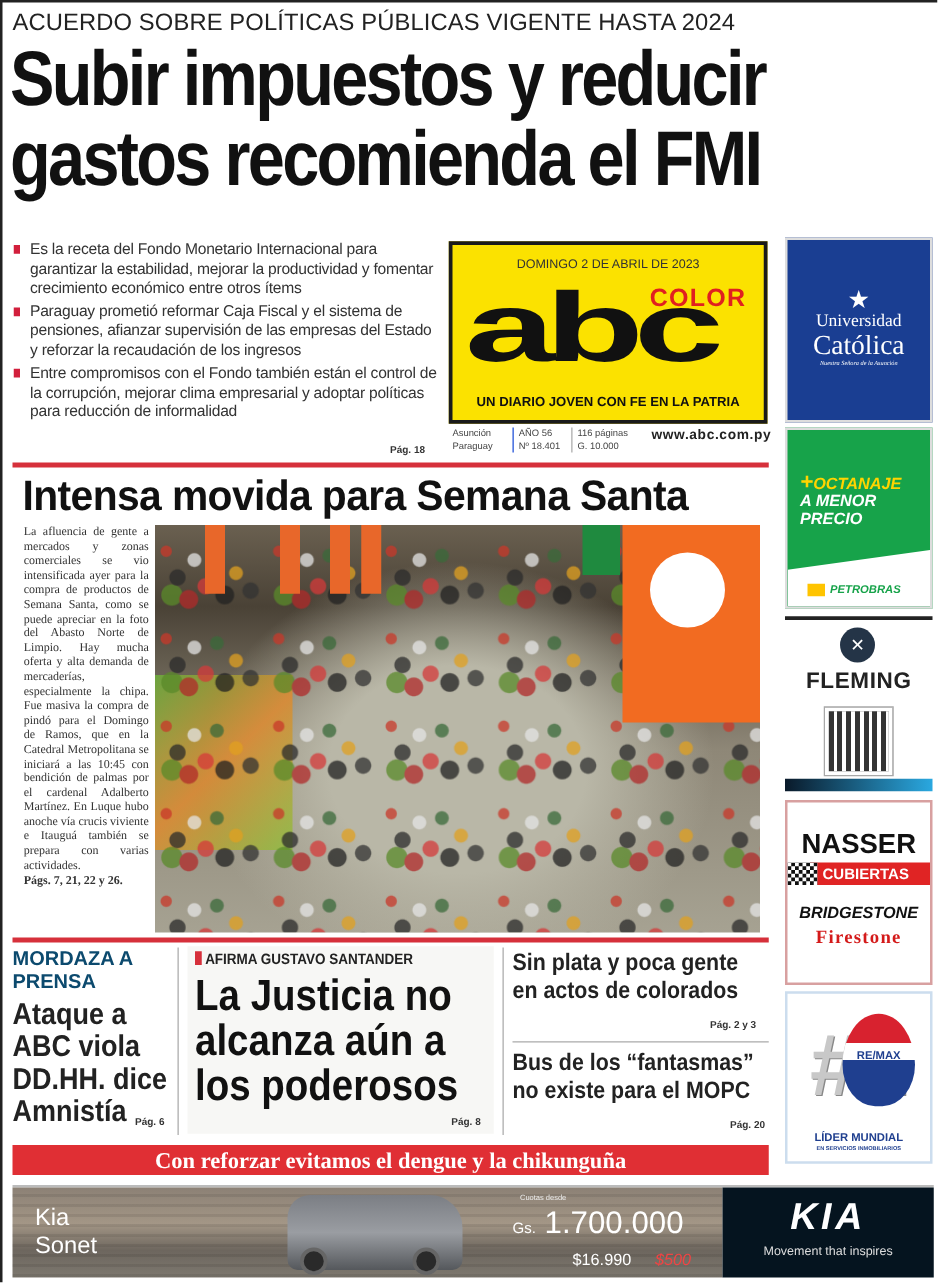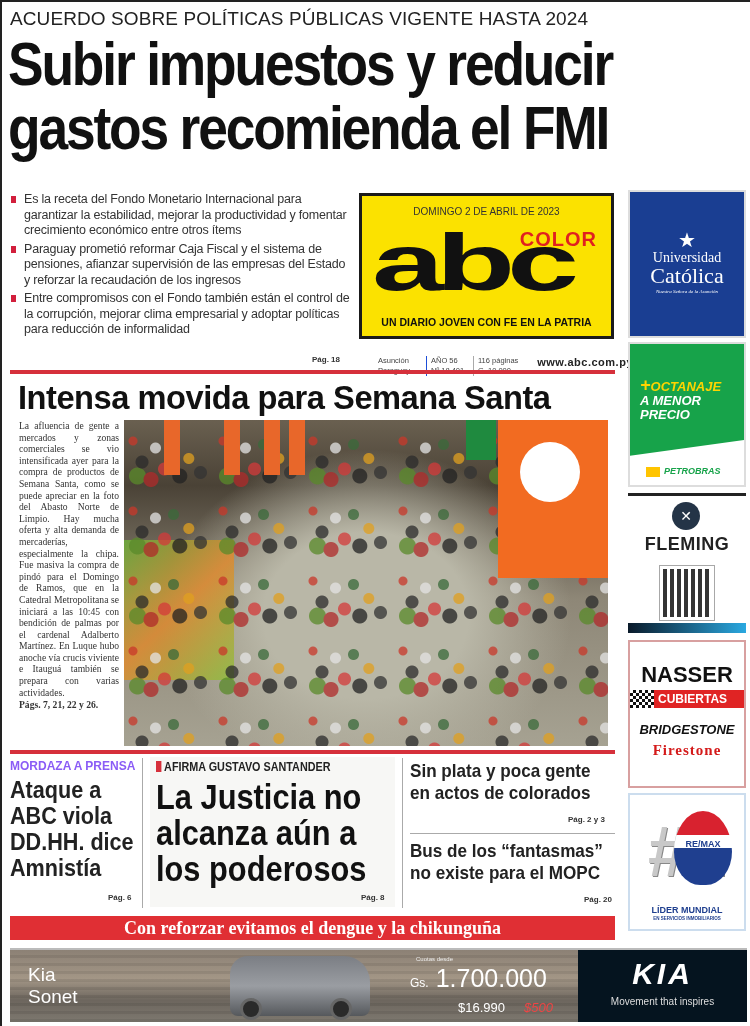--- a/index.html
+++ b/index.html
@@ -14,21 +14,21 @@
   .bullets { position: absolute; left: 8px; top: 190px; width: 340px; }
   .bullet { position: relative; padding-left: 14px; font-size: 12.5px; line-height: 15.5px; color: #333; margin-bottom: 3px; letter-spacing: -0.2px; }
   .bullet::before { content: ""; position: absolute; left: 1px; top: 4px; width: 5px; height: 7px; background: #d21f3c; }
   .pag { position: absolute; font-size: 8px; font-weight: bold; color: #333; }
 
   .masthead { position: absolute; left: 357px; top: 191px; width: 255px; height: 146px; background: #fbe200; border: 3px solid #1a1a1a; border-radius: 0; }
   .mh-date { position: absolute; left: 0; right: 0; top: 10px; text-align: center; font-size: 10px; color: #333; }
   .mh-color { position: absolute; right: 14px; top: 32px; font-family: "Liberation Sans", sans-serif; font-weight: bold; font-size: 20px; color: #e02020; letter-spacing: 1px; }
   .mh-abc { position: absolute; left: 10px; top: 30px; font-family: "Liberation Sans", sans-serif; font-weight: bold; font-size: 96px; line-height: 90px; color: #111; letter-spacing: -6px; transform: scaleX(1.35) scaleY(0.82); transform-origin: left top; }
   .mh-slogan { position: absolute; left: 0; right: 0; bottom: 8px; text-align: center; font-size: 10.5px; font-weight: bold; color: #111; }
-  .mh-meta { position: absolute; left: 376px; top: 340px; width: 255px; height: 28px; font-size: 7.5px; color: #444; margin-top: 14px; }
+  .mh-meta { position: absolute; left: 360px; top: 340px; width: 255px; height: 28px; font-size: 7.5px; color: #444; }
   .mh-meta .col { position: absolute; top: 0; line-height: 10px; }
   .mh-url { position: absolute; right: 0; top: 0; font-size: 11px; font-weight: bold; color: #222; letter-spacing: 0.5px; }
 
   .sidebar { position: absolute; left: 626px; top: 188px; width: 118px; }
   .ad { position: absolute; left: 0; width: 118px; }
   .ad-uc { top: 0; height: 148px; background: #1a3e92; color: #fff; text-align: center; font-family: "Liberation Serif", serif; border: 2px solid #ddd; }
   .ad-uc .star { font-size: 20px; margin-top: 38px; line-height: 20px; }
   .ad-uc .u1 { font-size: 14px; line-height: 15px; }
   .ad-uc .u2 { font-size: 22px; line-height: 22px; }
   .ad-uc .u3 { font-size: 5px; font-style: italic; margin-top: 2px; }
@@ -79,21 +79,21 @@
       radial-gradient(circle at 85% 75%, #333 0 6px, transparent 7px),
       radial-gradient(circle at 15% 80%, #5a8a2a 0 8px, transparent 9px);
       background-size: 90px 70px; opacity: 0.75; }
   .photo .veg { position: absolute; left: 0; top: 120px; width: 110px; height: 140px; background: linear-gradient(135deg, #6cb33a, #e38a2a 50%, #8bbf3a); opacity: 0.8; }
   .photo .pillar { position: absolute; top: 0; width: 16px; height: 55px; background: #e8672a; }
   .photo .sign { position: absolute; right: 0; top: 0; width: 110px; height: 158px; background: #f26b21; }
   .photo .sign .face { position: absolute; left: 22px; top: 22px; width: 60px; height: 60px; border-radius: 50%; background: #fff; }
   .photo .green { position: absolute; right: 112px; top: 0; width: 30px; height: 40px; background: #1f8a3f; }
 
   .col-mordaza { position: absolute; left: 8px; top: 757px; width: 126px; }
-  .m-kicker { font-size: 12px; font-weight: bold; color: #8b5cf6; }
+  .m-kicker { font-size: 16px; font-weight: bold; color: #0c4a6e; }
   .m-title { font-size: 24px; font-weight: bold; line-height: 26px; color: #222; margin-top: 4px; transform: scaleX(0.9); transform-origin: left top; white-space: nowrap; }
   .vsep { position: absolute; width: 1px; background: #aaa; }
 
   .col-justicia { position: absolute; left: 148px; top: 755px; width: 245px; background: #f7f7f5; height: 150px; }
   .j-kicker { position: absolute; left: 6px; top: 3px; font-size: 12px; font-weight: bold; color: #222; transform: scaleX(0.9); transform-origin: left top; white-space: nowrap; }
   .j-kicker .sq { display: inline-block; width: 6px; height: 11px; background: #d6303b; margin-right: 3px; vertical-align: -1px; }
   .j-title { position: absolute; left: 6px; top: 22px; font-size: 35px; font-weight: bold; line-height: 36px; color: #111; transform: scaleX(0.88); transform-origin: left top; white-space: nowrap; }
 
   .col-right { position: absolute; left: 408px; top: 758px; width: 205px; }
   .r-title { font-size: 19px; font-weight: bold; line-height: 22px; color: #222; transform: scaleX(0.9); transform-origin: left top; white-space: nowrap; }

